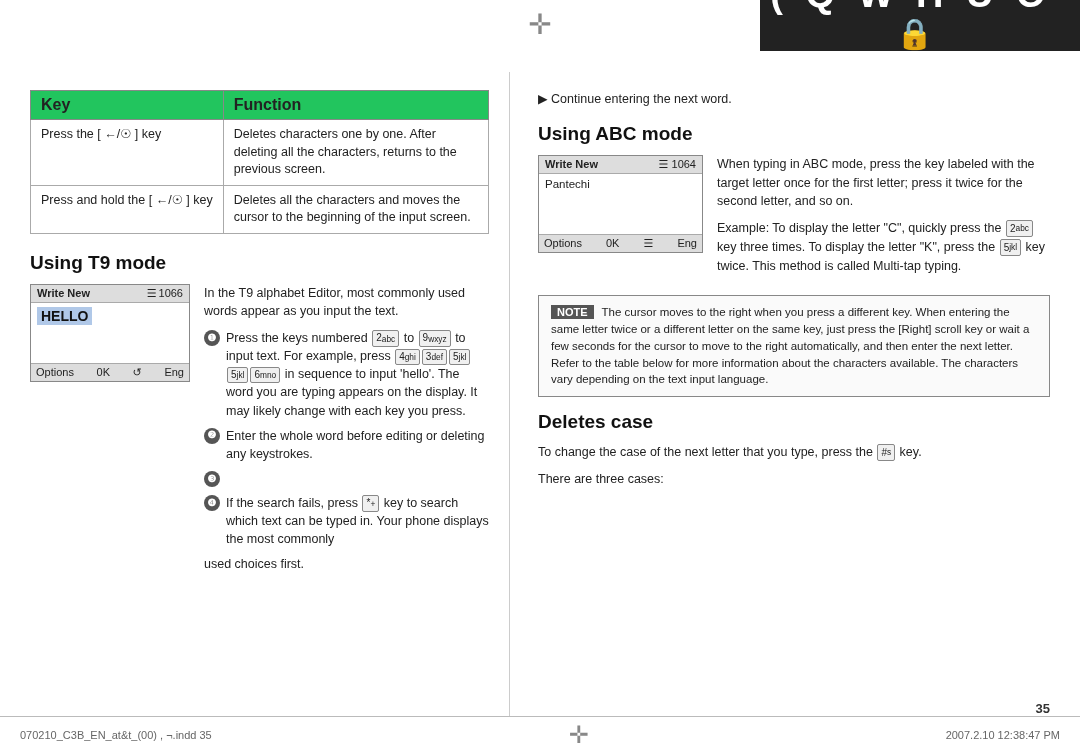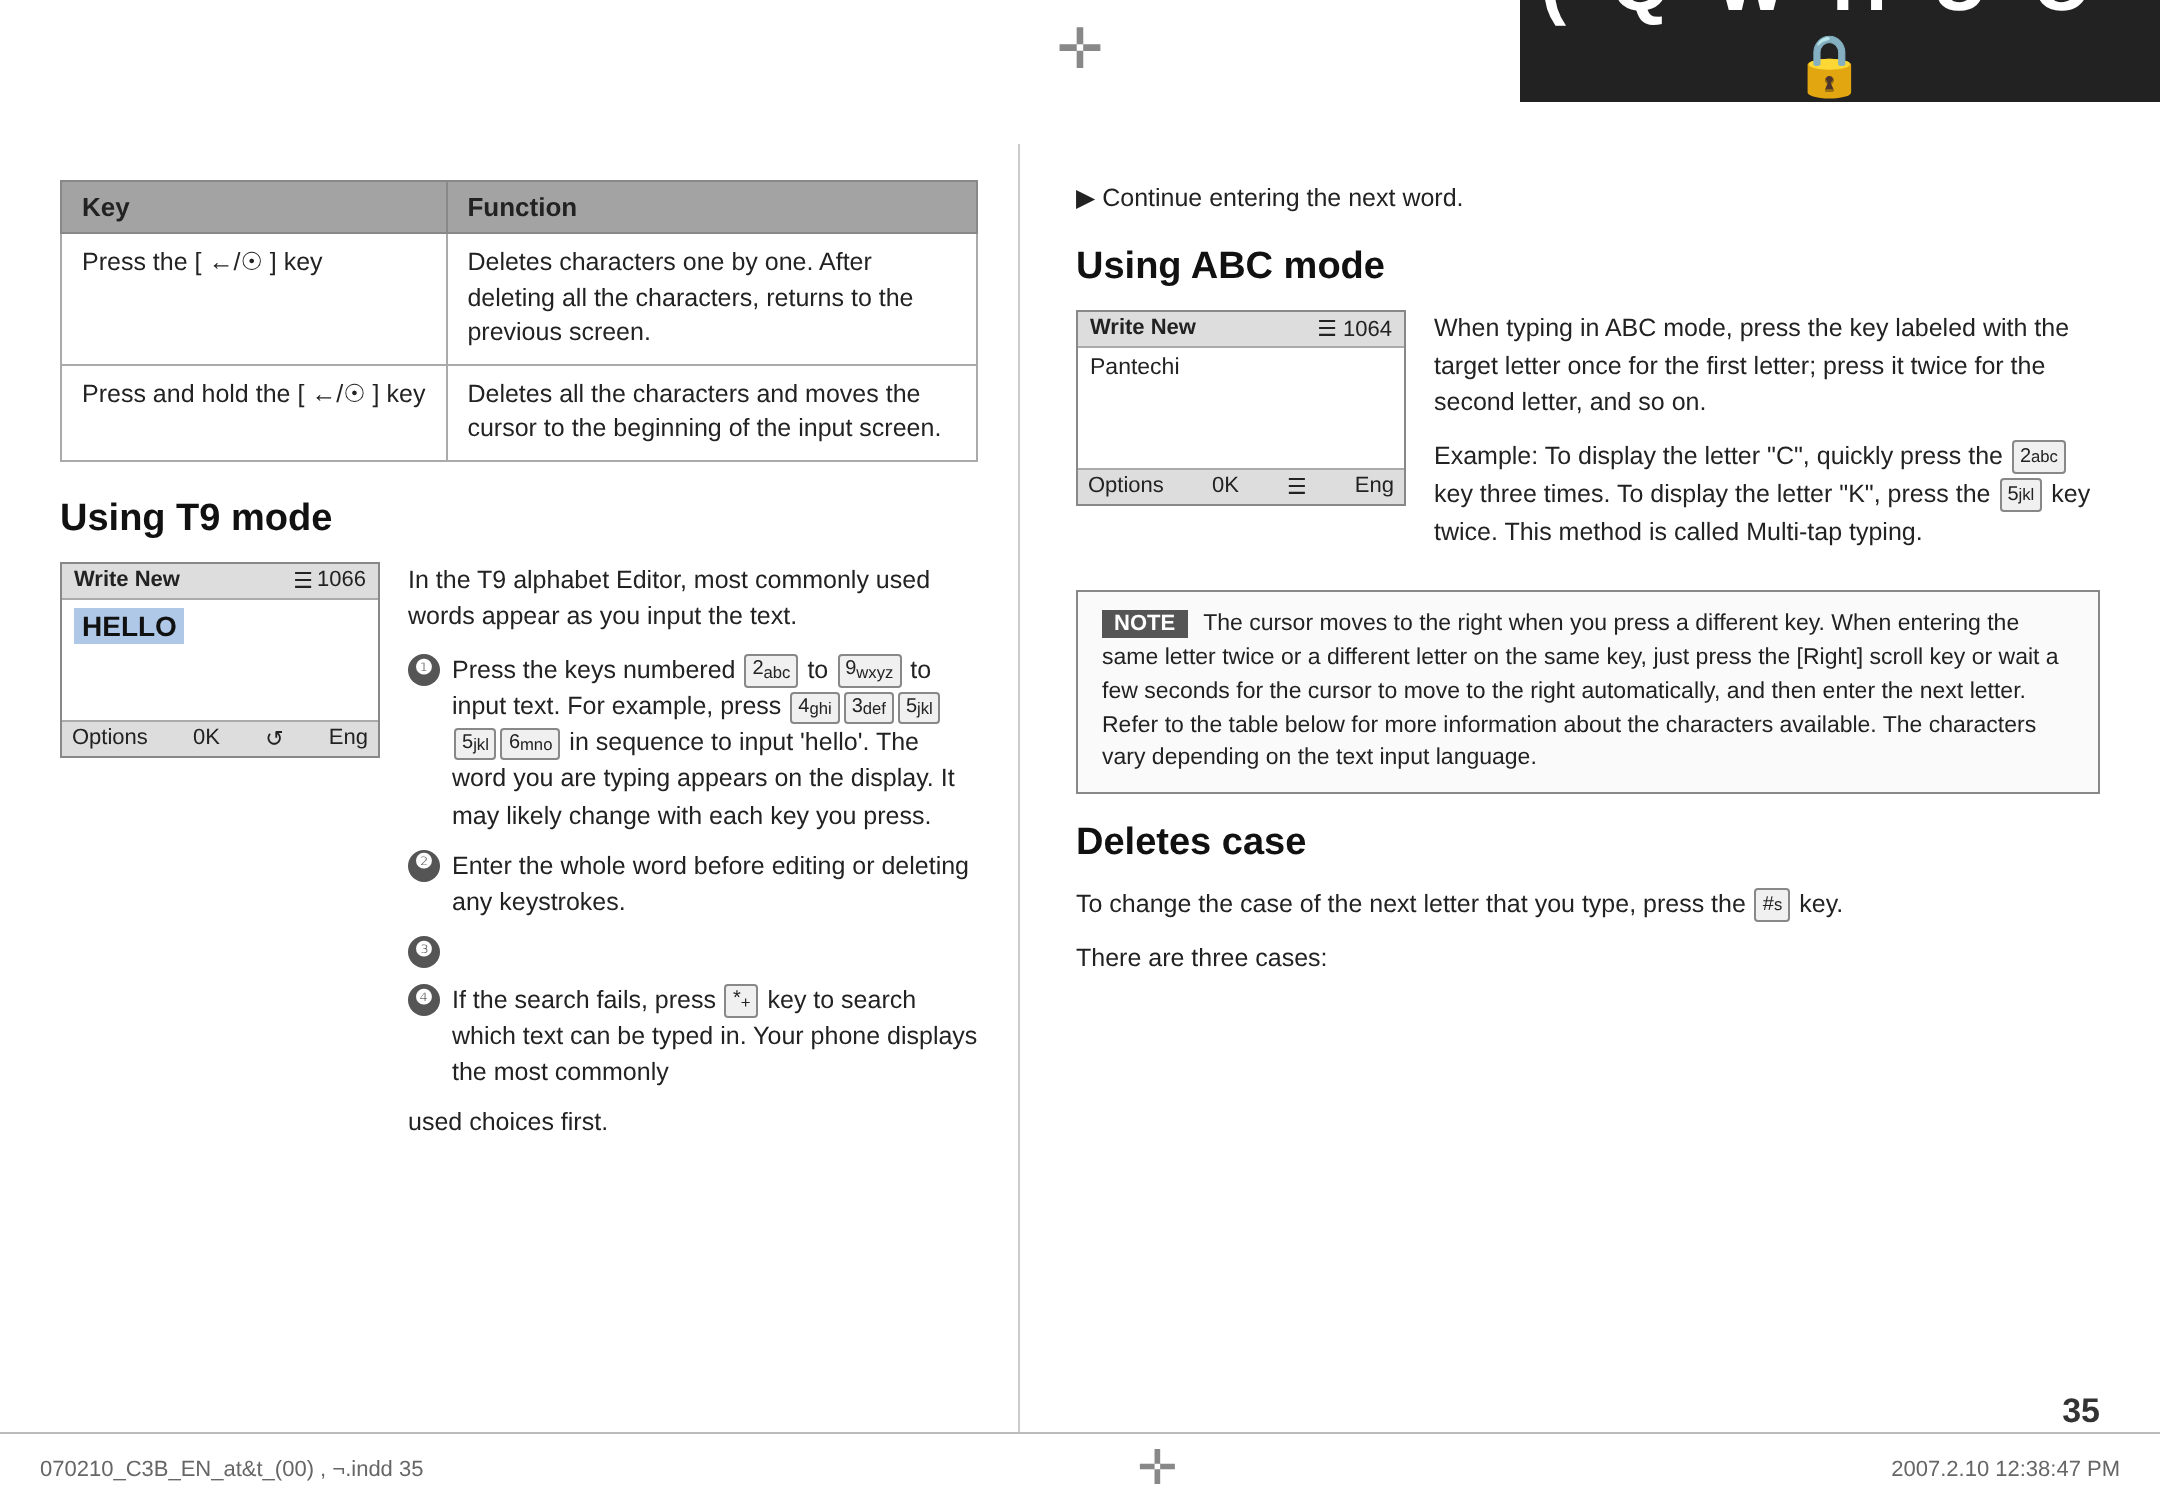--- a/index.html
+++ b/index.html
@@ -76,26 +76,26 @@
     }
 
     
     .key-table {
       width: 100%;
       border-collapse: collapse;
       margin-bottom: 18px;
       font-size: 12.5px;
     }
     .key-table th {
-      background: #a3a3a3;
+      background: #22c55e;
       border: 1px solid #888;
       padding: 5px 10px;
       text-align: left;
       font-weight: bold;
-      font-size: 13px;
+      font-size: 16px;
     }
     .key-table td {
       border: 1px solid #aaa;
       padding: 6px 10px;
       vertical-align: top;
       line-height: 1.4;
     }
     .key-table td.key-cell {
       width: 120px;
       white-space: nowrap;
@@ -251,21 +251,21 @@
     
     .changing-case {
       clear: both;
     }
 
     
     .page-number {
       position: absolute;
       bottom: 36px;
       right: 30px;
-      font-size: 17px;
+      font-size: 13px;
       font-weight: bold;
       color: #333;
     }
 
     
     .footer-bar {
       position: absolute;
       bottom: 0;
       left: 0;
       right: 0;

